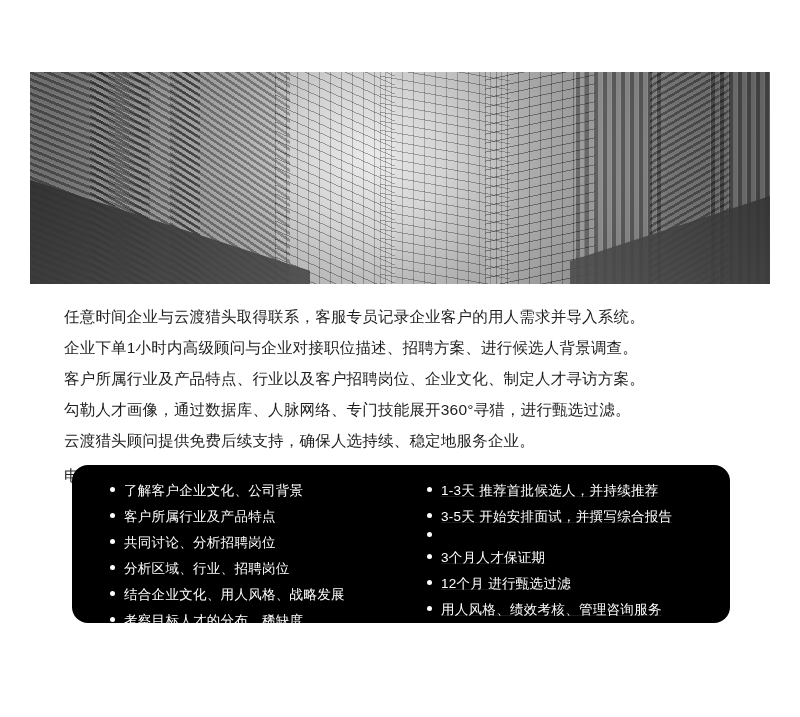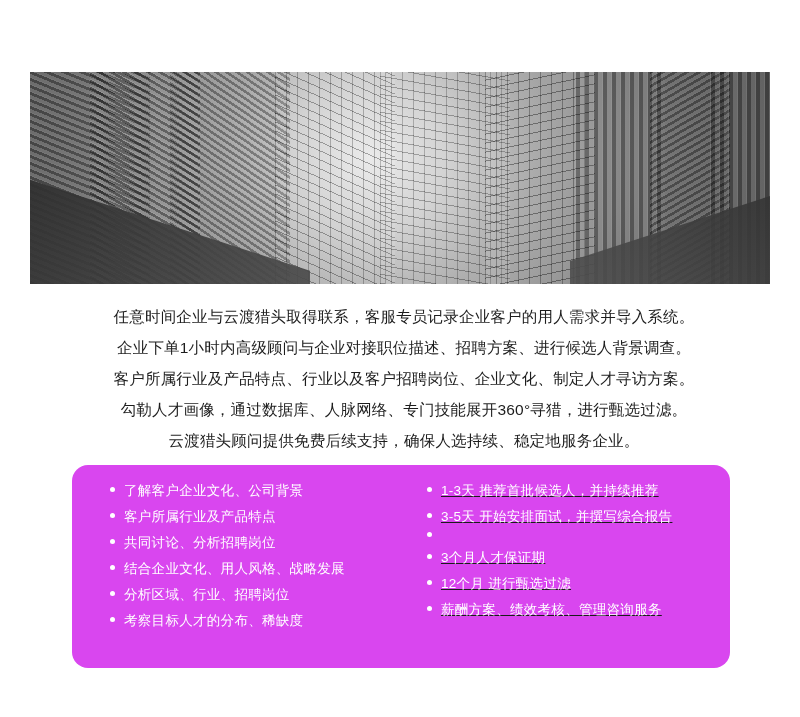--- a/index.html
+++ b/index.html
@@ -69,21 +69,20 @@
       repeating-linear-gradient(to bottom, rgba(0,0,0,0.35) 0 1px, rgba(255,255,255,0.06) 1px 9px),
       repeating-linear-gradient(to right, rgba(0,0,0,0.30) 0 1px, rgba(255,255,255,0.05) 1px 11px);
   }
 
   
   .copy {
     position: absolute;
     left: 64px;
     top: 305px;
     width: 680px;
-    text-align: center;
   }
   .copy p {
     margin: 0 0 7px 0;
     font-size: 15.5px;
     line-height: 24px;
     letter-spacing: 0.2px;
     color: #1d1d1d;
     white-space: nowrap;
   }
   .phone {
@@ -91,22 +90,22 @@
     font-size: 14px;
     color: #1d1d1d;
   }
 
   
   .panel {
     position: absolute;
     left: 72px;
     top: 465px;
     width: 658px;
-    height: 203px;
-    background: #d946ef;
+    height: 158px;
+    background: #000000;
     border-radius: 16px;
   }
   .panel-inner {
     display: flex;
     padding: 18px 30px 0 30px;
     box-sizing: border-box;
     height: 100%;
   }
   .col {
     box-sizing: border-box;
@@ -179,28 +178,28 @@
         <div class="bullet-row">
           <span class="dot"></span>
           <span class="bullet-text">客户所属行业及产品特点</span>
         </div>
         <div class="bullet-row">
           <span class="dot"></span>
           <span class="bullet-text">共同讨论、分析招聘岗位</span>
         </div>
         <div class="bullet-row">
           <span class="dot"></span>
+          <span class="bullet-text">分析区域、行业、招聘岗位</span>
+        </div>
+        <div class="bullet-row">
+          <span class="dot"></span>
           <span class="bullet-text">结合企业文化、用人风格、战略发展</span>
         </div>
         <div class="bullet-row">
           <span class="dot"></span>
-          <span class="bullet-text">分析区域、行业、招聘岗位</span>
-        </div>
-        <div class="bullet-row">
-          <span class="dot"></span>
           <span class="bullet-text">考察目标人才的分布、稀缺度</span>
         </div>
       </div>
 
       <div class="col col-right">
         <div class="bullet-row">
           <span class="dot"></span>
           <span class="bullet-text">1-3天 推荐首批候选人，并持续推荐</span>
         </div>
         <div class="bullet-row">
@@ -213,19 +212,19 @@
         <div class="bullet-row">
           <span class="dot"></span>
           <span class="bullet-text">3个月人才保证期</span>
         </div>
         <div class="bullet-row">
           <span class="dot"></span>
           <span class="bullet-text">12个月 进行甄选过滤</span>
         </div>
         <div class="bullet-row">
           <span class="dot"></span>
-          <span class="bullet-text">薪酬方案、绩效考核、管理咨询服务</span>
+          <span class="bullet-text">用人风格、绩效考核、管理咨询服务</span>
         </div>
       </div>
     </div>
   </div>
 
 </div>
 
 </body></html>

